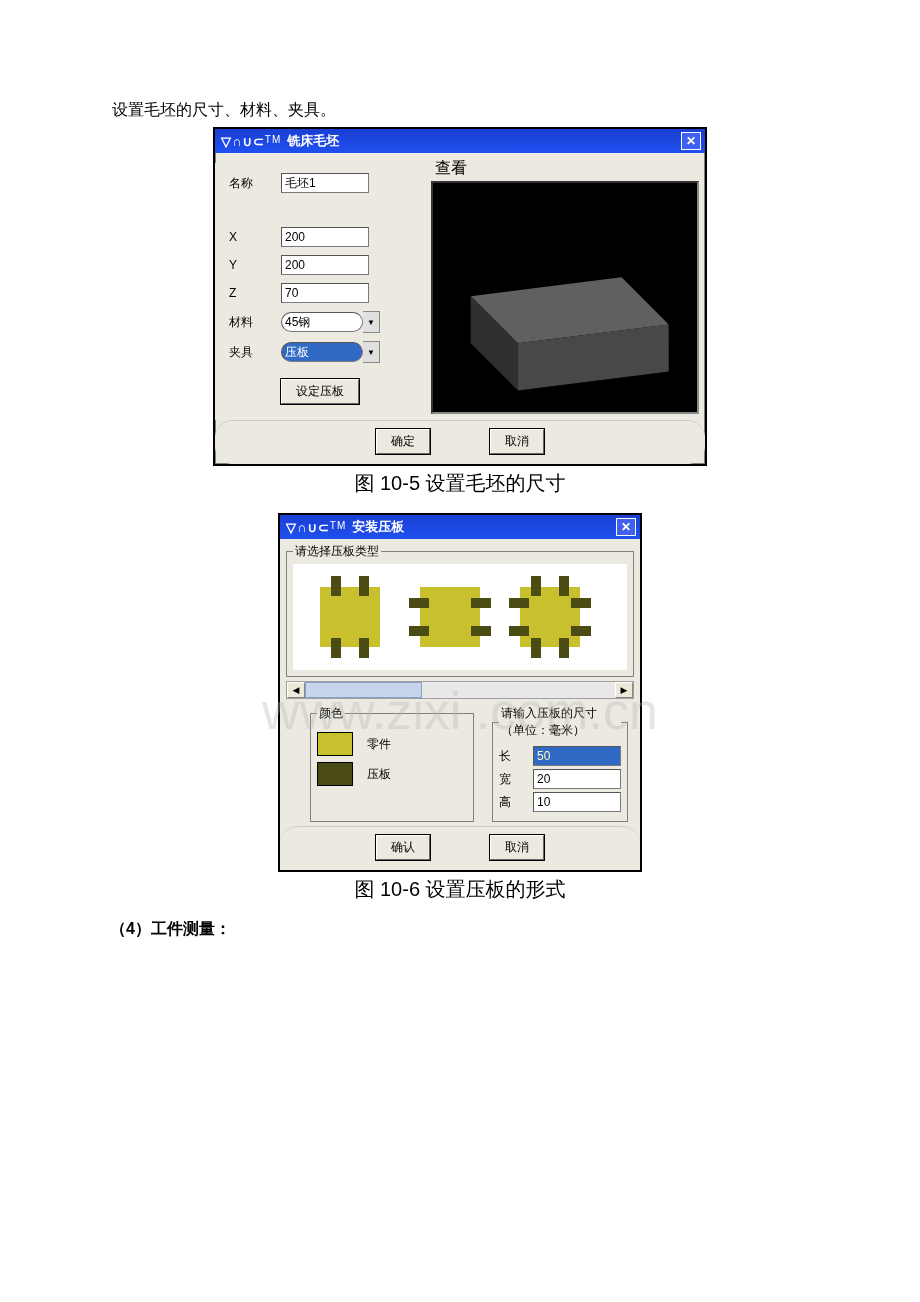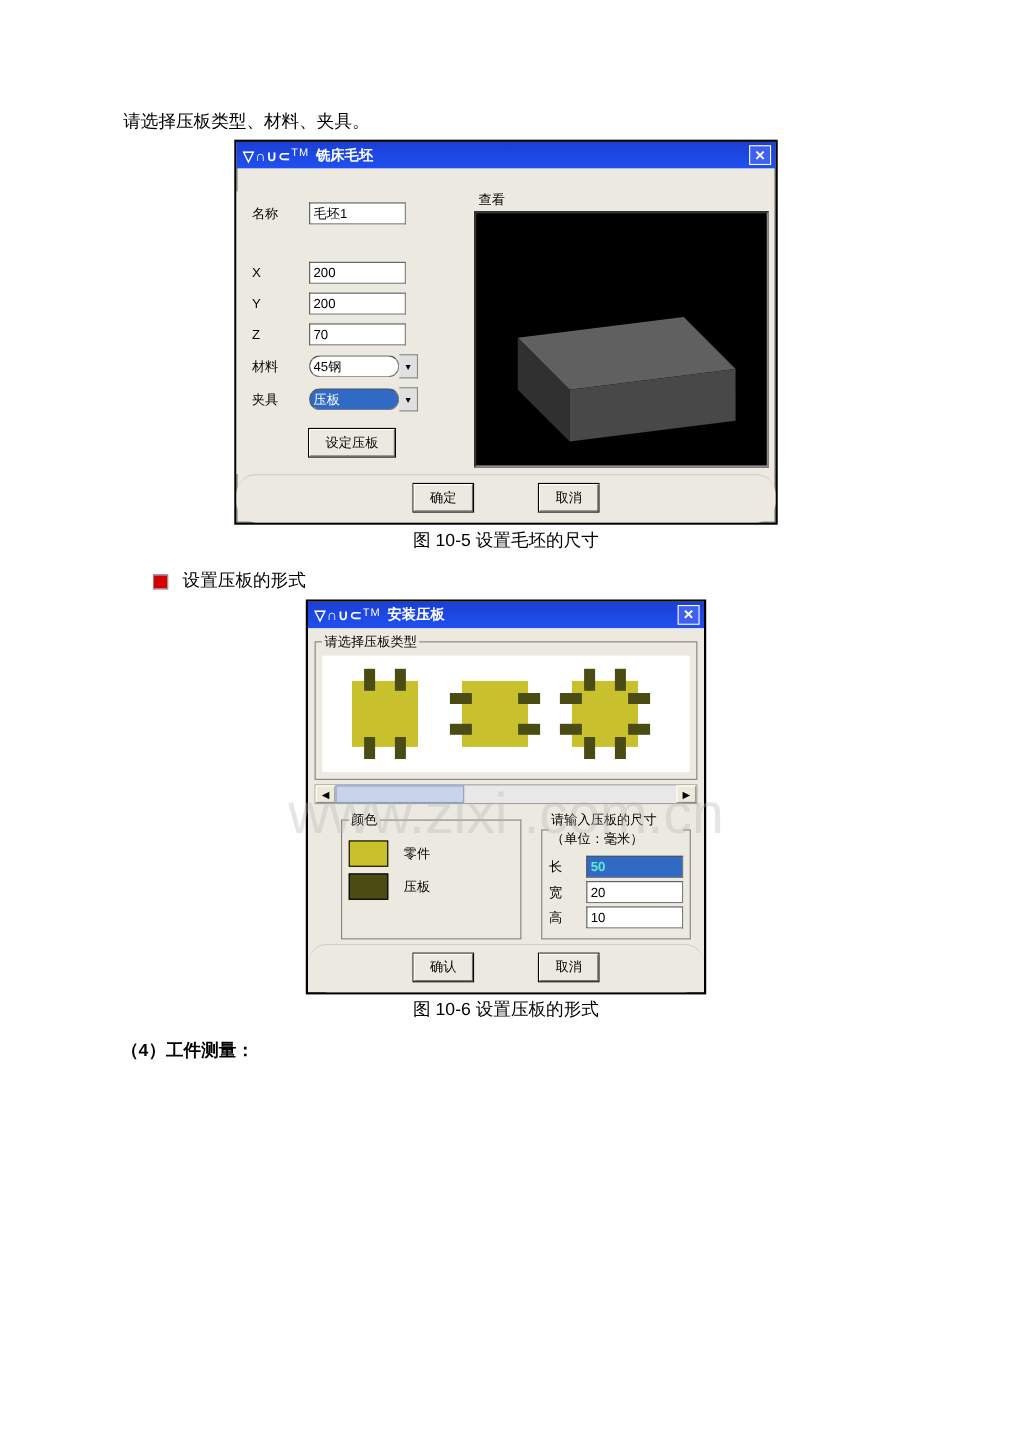--- a/index.html
+++ b/index.html
@@ -19,21 +19,21 @@
     margin: 0 0 6px 0;
   }
   .center-img-wrap {
     display: flex;
     flex-direction: column;
     align-items: center;
     margin: 4px 0 10px 0;
   }
   .caption {
     text-align: center;
-    font-size: 16px;
+    font-size: 20px;
     margin: 4px 0 6px 0;
   }
   .bullet-row {
     display: flex;
     align-items: center;
     gap: 14px;
     margin: 6px 0 6px 60px;
     font-size: 16px;
   }
   .red-square {
@@ -144,22 +144,22 @@
     cursor: pointer;
     box-shadow: 0 0 0 1px #000;
   }
   .dlg1-right {
     flex: 1;
     padding: 4px 6px 6px 4px;
     display: flex;
     flex-direction: column;
   }
   .preview-label {
-    font-size: 12px;
-    margin: 16px 0 2px 4px;
+    font-size: 16px;
+    margin: 1px 0 2px 4px;
   }
   .viewport {
     flex: 1;
     background: #000;
     border: 2px inset #888;
     position: relative;
   }
   .dlg-footer {
     background: #eceae0;
     padding: 8px 0 10px 0;
@@ -259,40 +259,40 @@
   .swatch.part { background: #c8c02c; }
   .swatch.clamp { background: #4b4b14; }
   .dims-box .dim-row {
     display: flex;
     align-items: center;
     margin: 3px 0;
     gap: 14px;
   }
   .dims-box .dim-row .lbl { width: 20px; }
   .dims-box .txt-input { width: 80px; }
-  .dims-box .txt-input.hl { background: #316ac5; color: #5eead4; font-weight: bold; }
+  .dims-box .txt-input.hl { background: #316ac5; color: #fef9c3; }
 
   .watermark {
     position: absolute;
     left: 50%; top: 50%;
     transform: translate(-50%, -50%);
     font-size: 52px;
     color: rgba(180,180,180,0.35);
     font-family: Arial, sans-serif;
     pointer-events: none;
     white-space: nowrap;
   }
   .wm-wrap { position: relative; }
 </style>
 </head>
 <body>
 
 <div class="page">
 
-  <p class="indent">请选择压板类型、材料、夹具。</p>
+  <p class="indent">设置毛坯的尺寸、材料、夹具。</p>
 
   <div class="center-img-wrap">
 
     <div class="dlg1">
       <div class="titlebar">
         <span class="vnuc-logo"><span>▽∩∪⊂</span><small>TM</small></span>
         <span>铣床毛坯</span>
         <span class="title-spacer"></span>
         <span class="close-box">✕</span>
       </div>
@@ -348,24 +348,20 @@
         </div>
         <div class="dlg-footer">
           <button class="btn">确定</button>
           <button class="btn">取消</button>
         </div>
       </div>
     </div>
     <div class="caption">图 10-5  设置毛坯的尺寸</div>
   </div>
 
-  <div class="bullet-row">
-    <span class="red-square"></span>
-    <span>设置压板的形式</span>
-  </div>
 
   <div class="center-img-wrap wm-wrap">
     <div class="watermark">www.zixi .com.cn</div>
 
     <div class="dlg2">
       <div class="titlebar">
         <span class="vnuc-logo"><span>▽∩∪⊂</span><small>TM</small></span>
         <span>安装压板</span>
         <span class="title-spacer"></span>
         <span class="close-box">✕</span>

